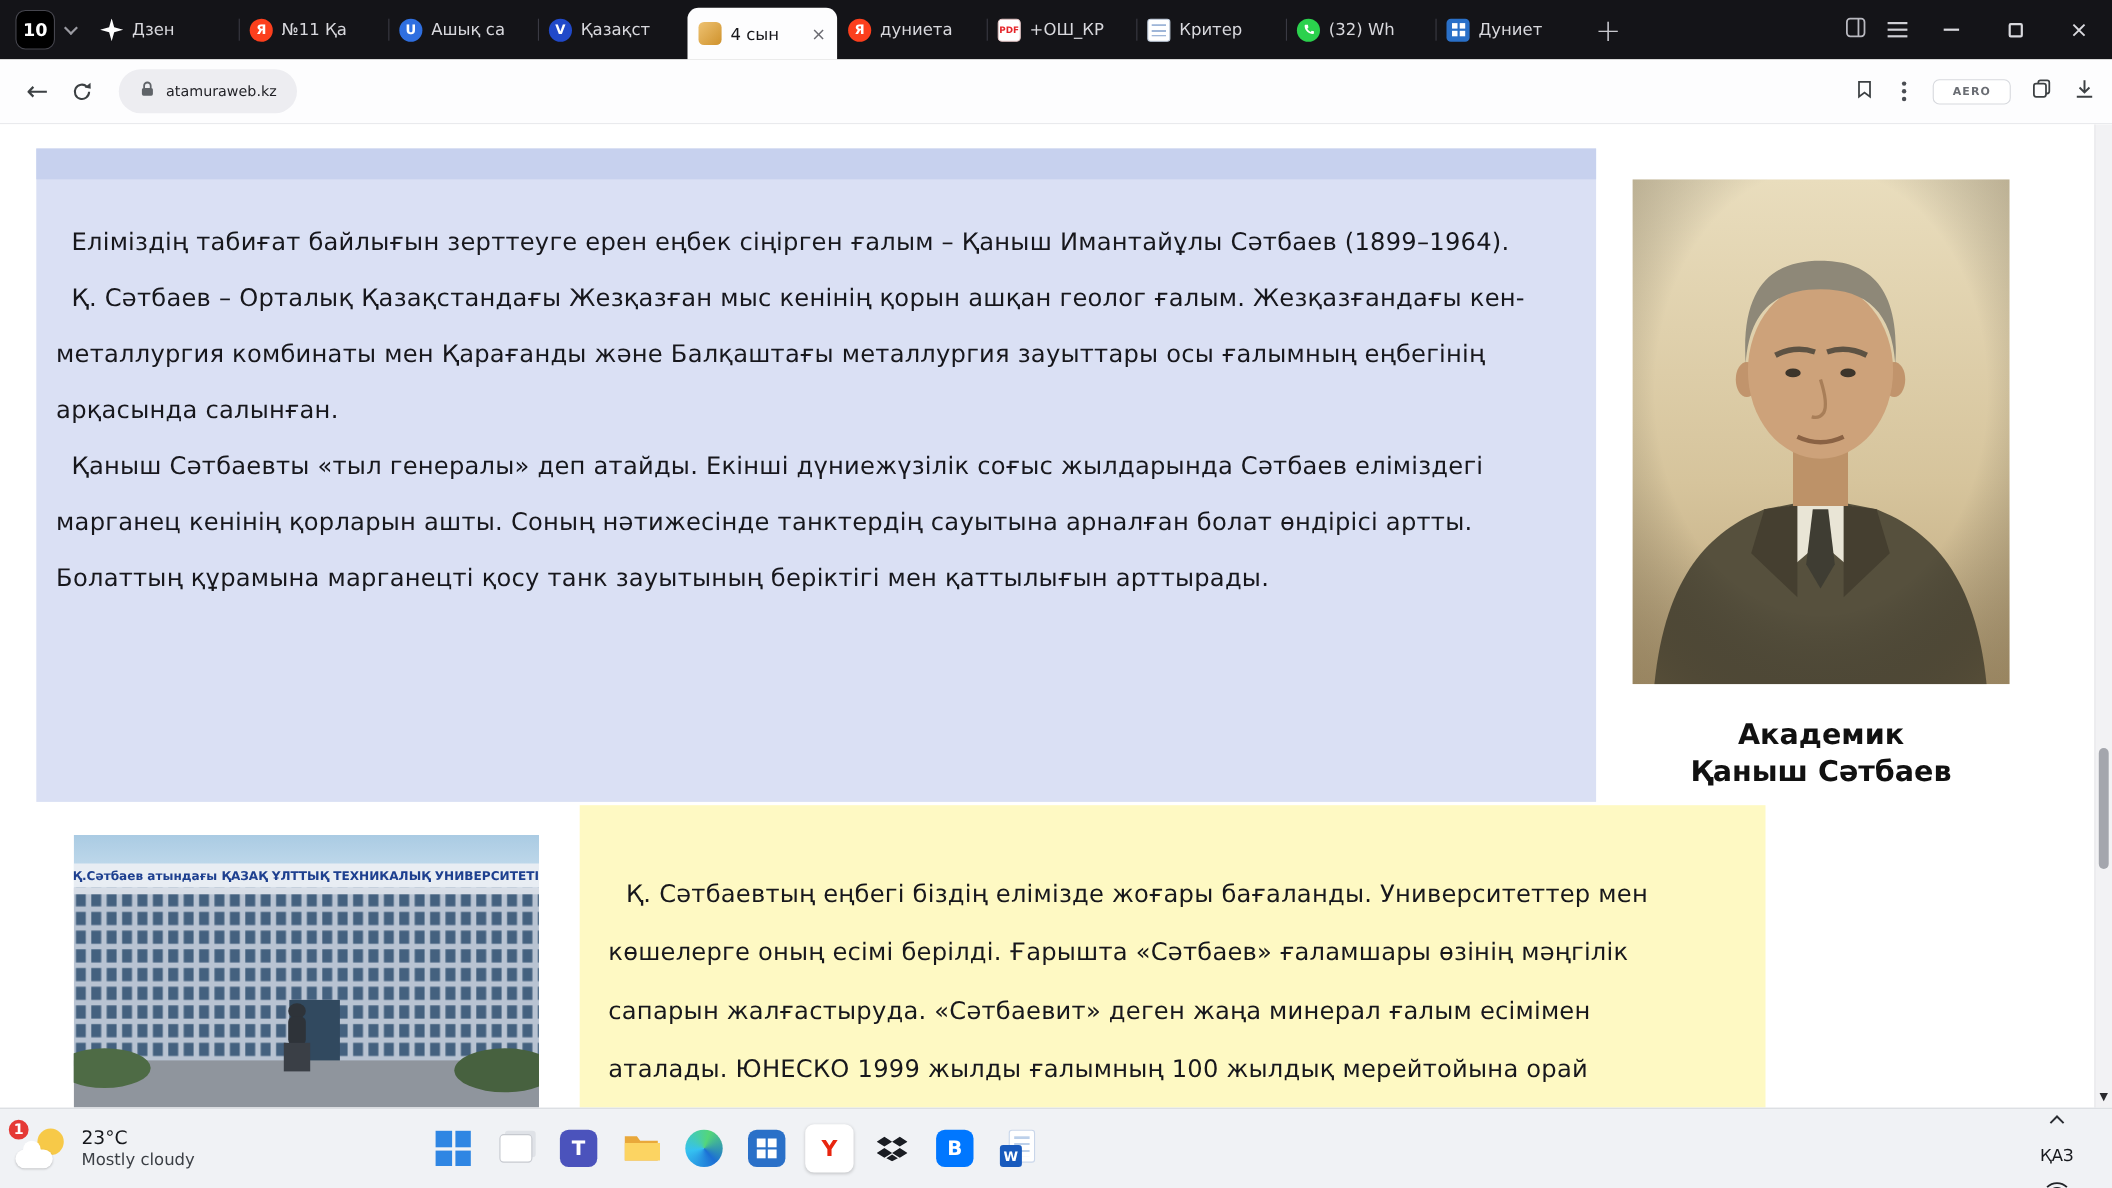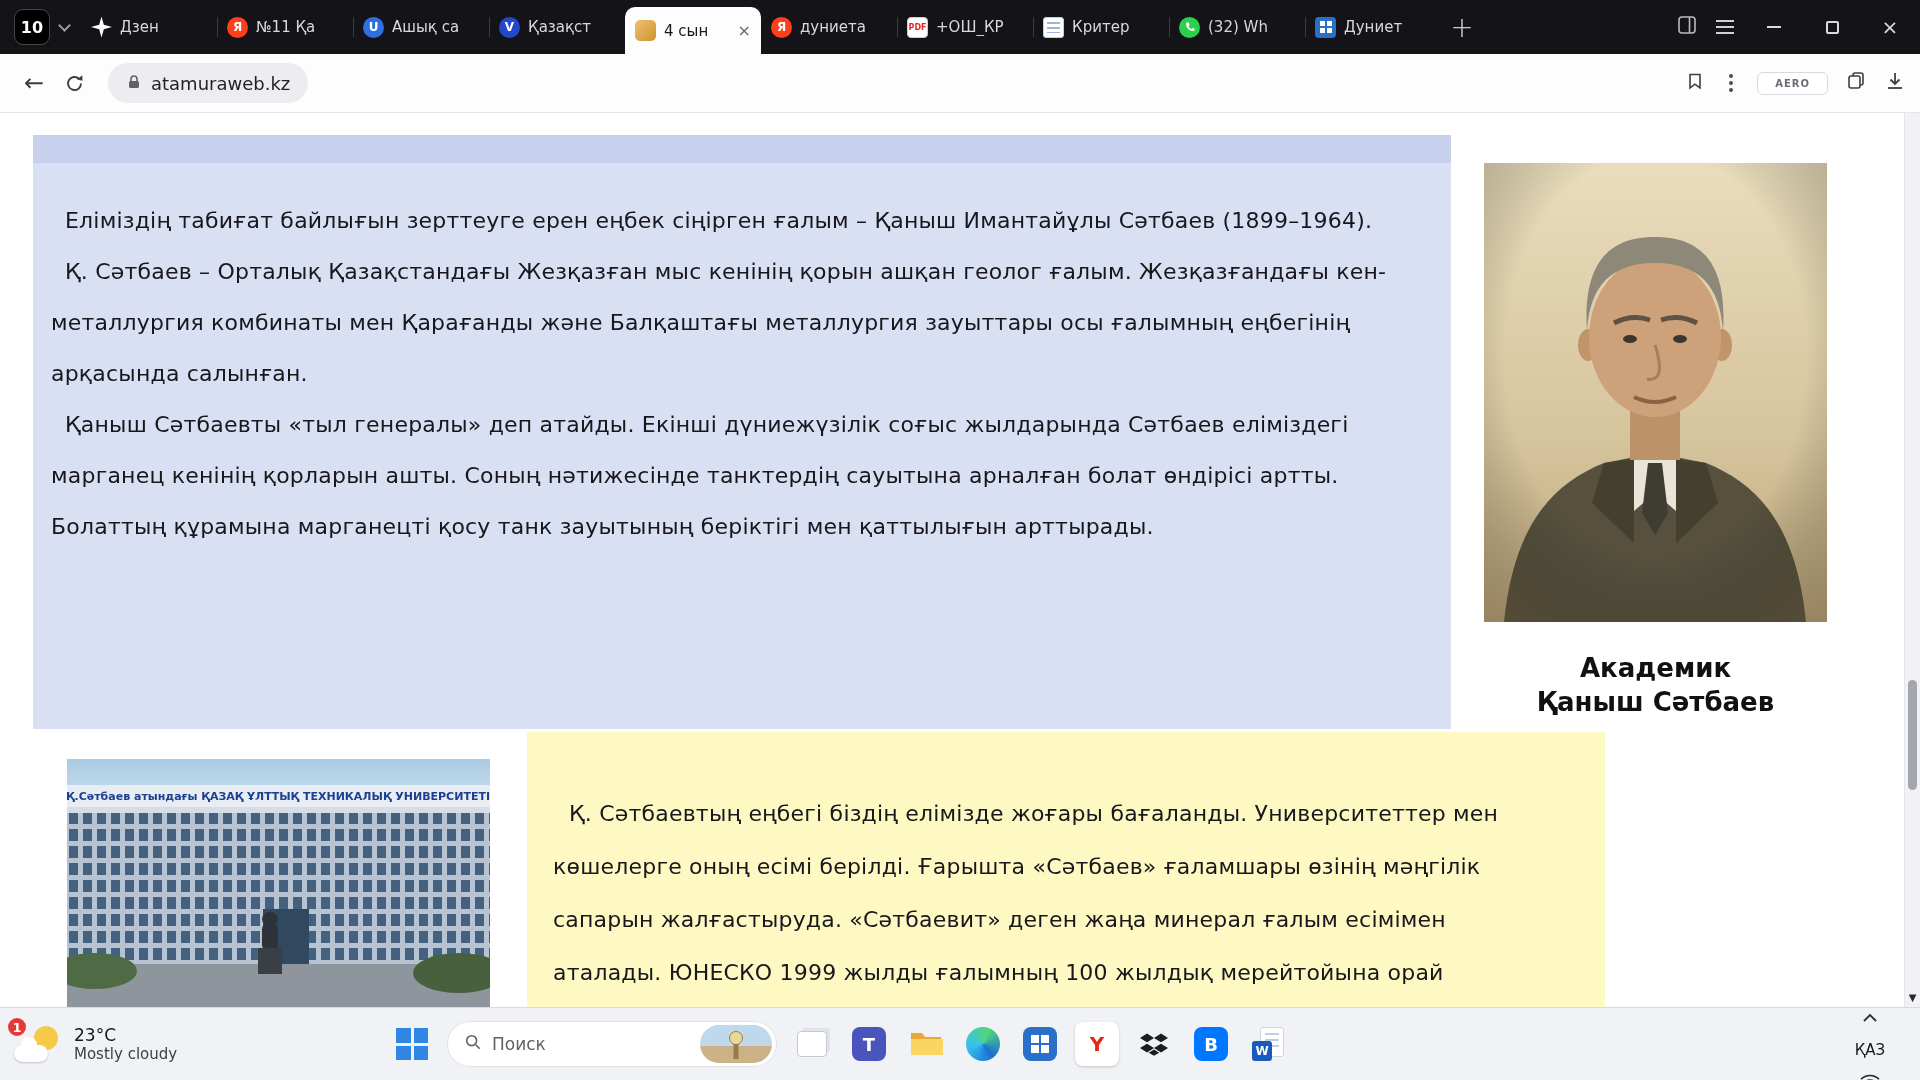--- a/index.html
+++ b/index.html
@@ -42,21 +42,21 @@
   .mini{width:14px;height:2px;background:#d9d9de;}
   .maxi{width:13px;height:13px;border:2px solid #d9d9de;border-radius:2px;}
   .winctl.close{font-size:20px;}
 
   
   .toolbar{position:absolute;top:54px;left:0;right:0;height:59px;background:#fdfdfe;border-bottom:1px solid #e4e5e9;
            display:flex;align-items:center;}
   .nav-btn{width:40px;height:40px;display:flex;align-items:center;justify-content:center;color:#3c4043;font-size:24px;}
   .back-btn{margin-left:14px;}
   .urlpill{margin-left:14px;height:40px;background:#ededf1;border-radius:20px;display:flex;align-items:center;
-           gap:9px;padding:0 18px;font-size:18px;color:#1f1f24;}
+           gap:9px;padding:0 18px;font-size:13px;color:#1f1f24;}
   .page-title{position:absolute;left:430px;right:560px;top:0;height:100%;display:flex;align-items:center;
               justify-content:center;font-size:19px;color:#141418;white-space:nowrap;overflow:hidden;}
   .toolbar-right{position:absolute;right:14px;top:0;height:100%;display:flex;align-items:center;gap:18px;}
   .vdots{width:4px;height:4px;background:#4a4d53;border-radius:50%;box-shadow:0 -7px 0 #4a4d53,0 7px 0 #4a4d53;margin:0 6px;}
   .aero-badge{border:1px solid #d7d9de;border-radius:6px;padding:5px 17px;font-size:10px;letter-spacing:1px;
               color:#6a6d73;font-weight:700;background:#fff;}
 
   
   .content{position:absolute;top:113px;bottom:73px;left:0;right:0;background:#fff;overflow:hidden;}
   .blue-panel{position:absolute;left:33px;top:22px;width:1418px;height:594px;background:#dae0f4;}
@@ -353,30 +353,20 @@
 
     <div class="center-apps">
       <div class="app">
         <span class="winlogo">
             <i></i>
             <i></i>
             <i></i>
             <i></i>
           </span>
       </div>
-      <div class="search-pill">
-        <span>
-          <svg width="18" height="18" viewBox="0 0 20 20">
-              <circle cx="8.5" cy="8.5" r="5.5" fill="none" stroke="#5f6368" stroke-width="1.8"></circle>
-              <path d="M13 13l4.5 4.5" stroke="#5f6368" stroke-width="1.8"></path>
-            </svg>
-        </span>
-        <span class="search-text">Поиск</span>
-        <span class="s-img"></span>
-      </div>
       <div class="app">
           <span class="tview"></span>
         </div>
       <div class="app">
           <span class="sq-app teams">T</span>
         </div>
       <div class="app">
         <svg width="34" height="28" viewBox="0 0 34 28">
             <path d="M2 3h11l3 4h16v18H2z" fill="#e9a83a"></path>
             <path d="M2 9h32v16H2z" fill="#fcd462"></path>

